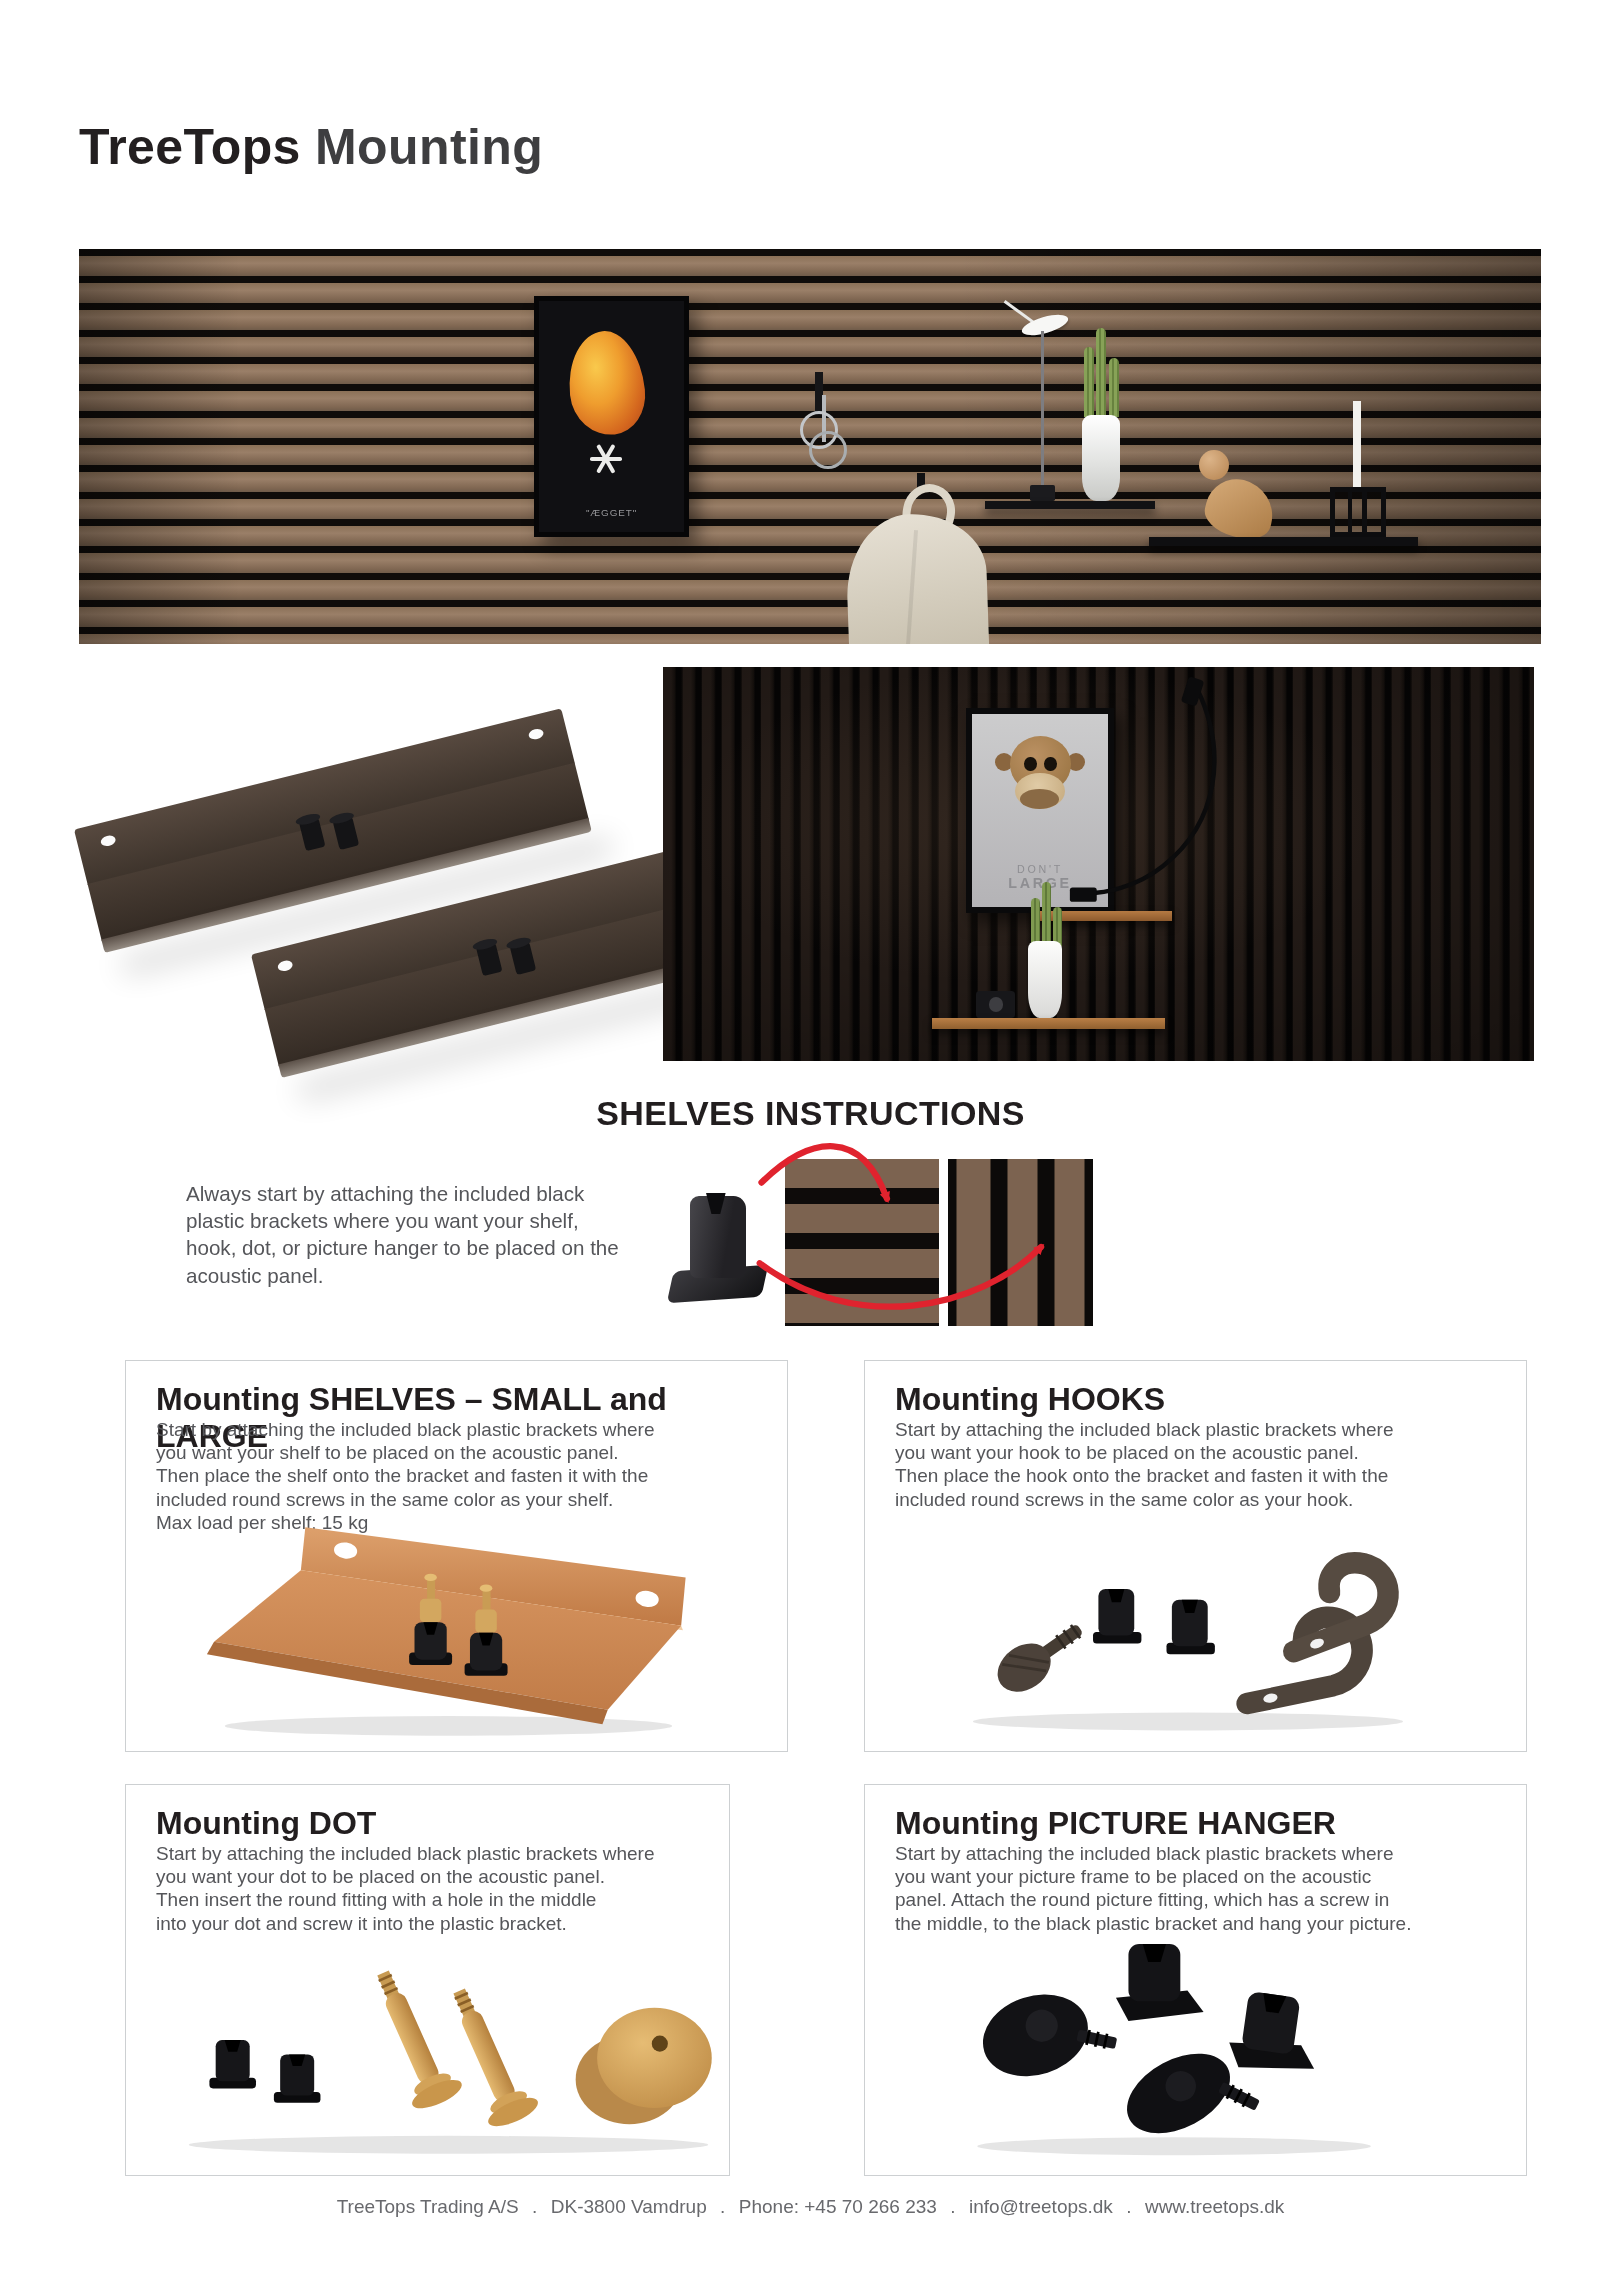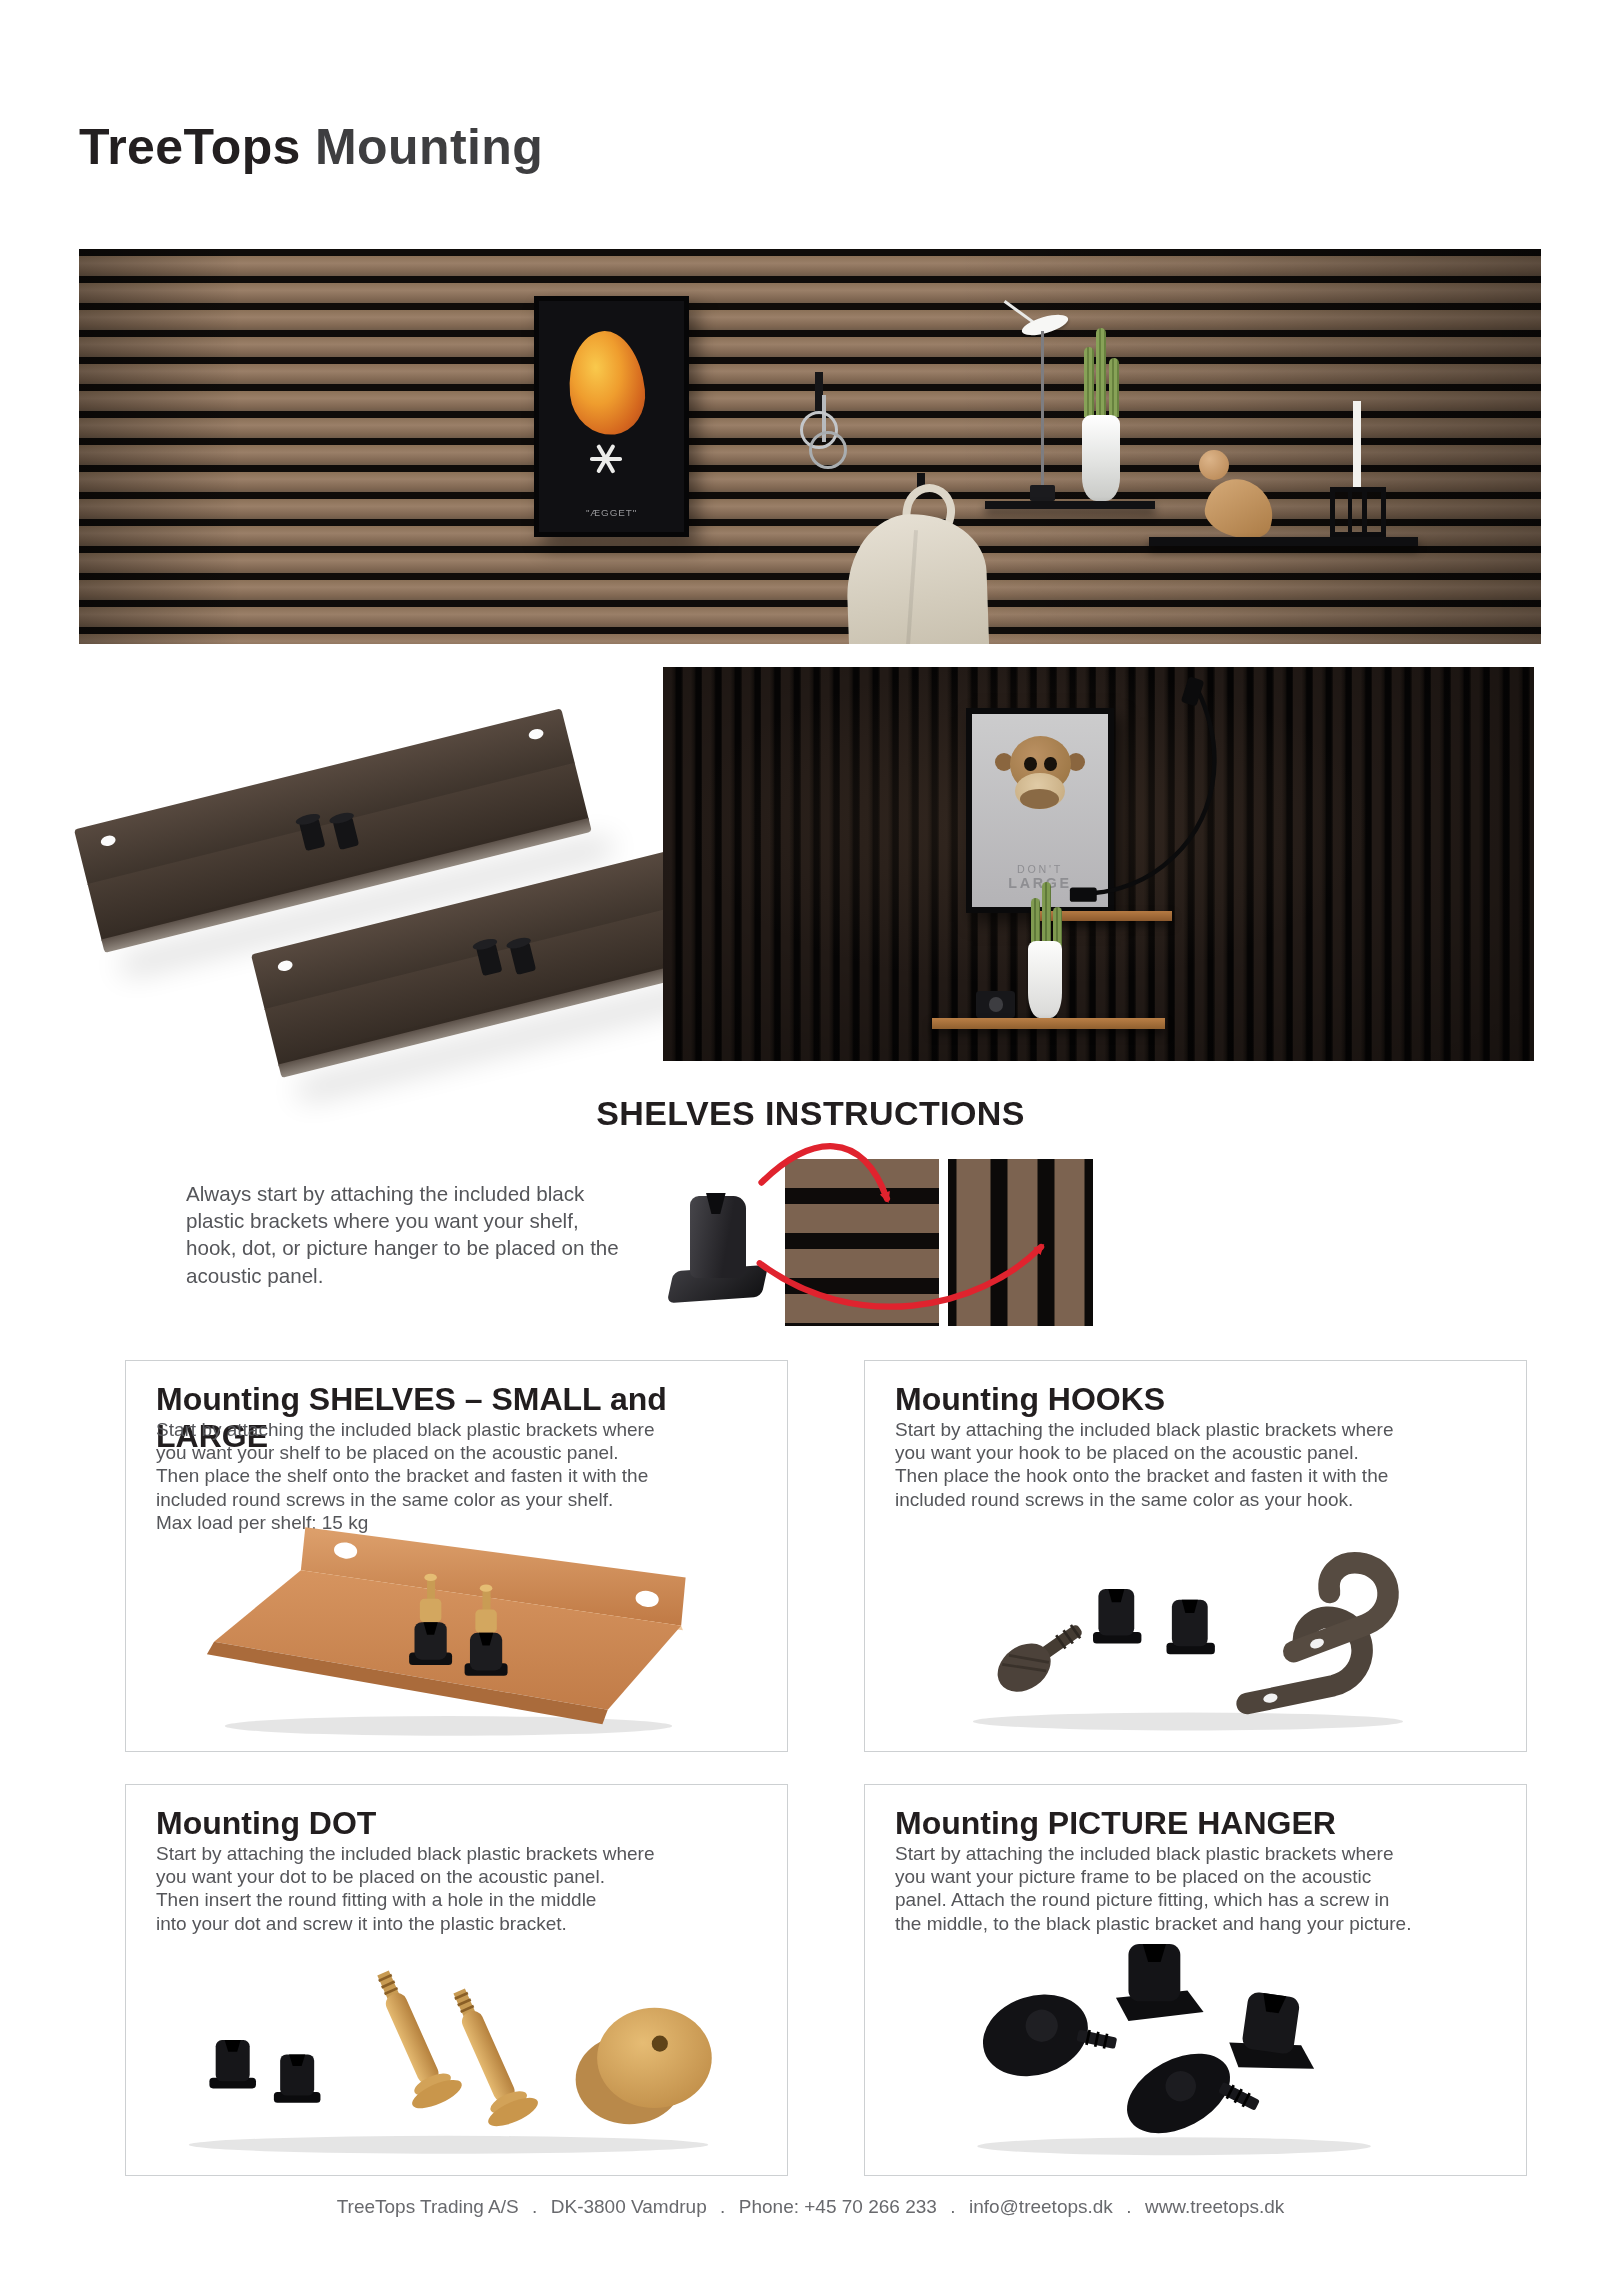--- a/index.html
+++ b/index.html
@@ -150,21 +150,21 @@
   .mi-sqh{left:785px;top:1159px;width:154px;height:167px;
           background:repeating-linear-gradient(180deg,#7c6350 0 29px,#0e0b0a 29px 45px);}
   .mi-sqv{left:948px;top:1159px;width:145px;height:167px;
           background:repeating-linear-gradient(90deg,#7c6350 0 30px,#0c0a09 30px 47px);background-position:12.5px 0;}
   .mi-arrows{left:627px;top:1127px;width:502px;height:224px;}
 
   
   .ibox{background:#ffffff;border:1.8px solid #cdd0d2;box-sizing:border-box;}
   .b1{left:125px;top:1360px;width:663px;height:392px;}
   .b2{left:864px;top:1360px;width:663px;height:392px;}
-  .b3{left:125px;top:1784px;width:663px;height:392px;}
+  .b3{left:125px;top:1784px;width:605px;height:392px;}
   .b4{left:864px;top:1784px;width:663px;height:392px;}
   .box-title{position:absolute;left:30px;top:19.7px;font-size:32px;font-weight:800;color:#221e1f;}
   .box-body{position:absolute;left:30px;top:57px;font-size:19px;line-height:1.22;color:#55565a;}
   .box-art{position:absolute;}
 
   
   .footer{left:0;top:2196px;width:1621px;text-align:center;font-size:19px;color:#68696d;}
   .footer .sep{margin:0 13.4px;}
 </style>
 </head>

